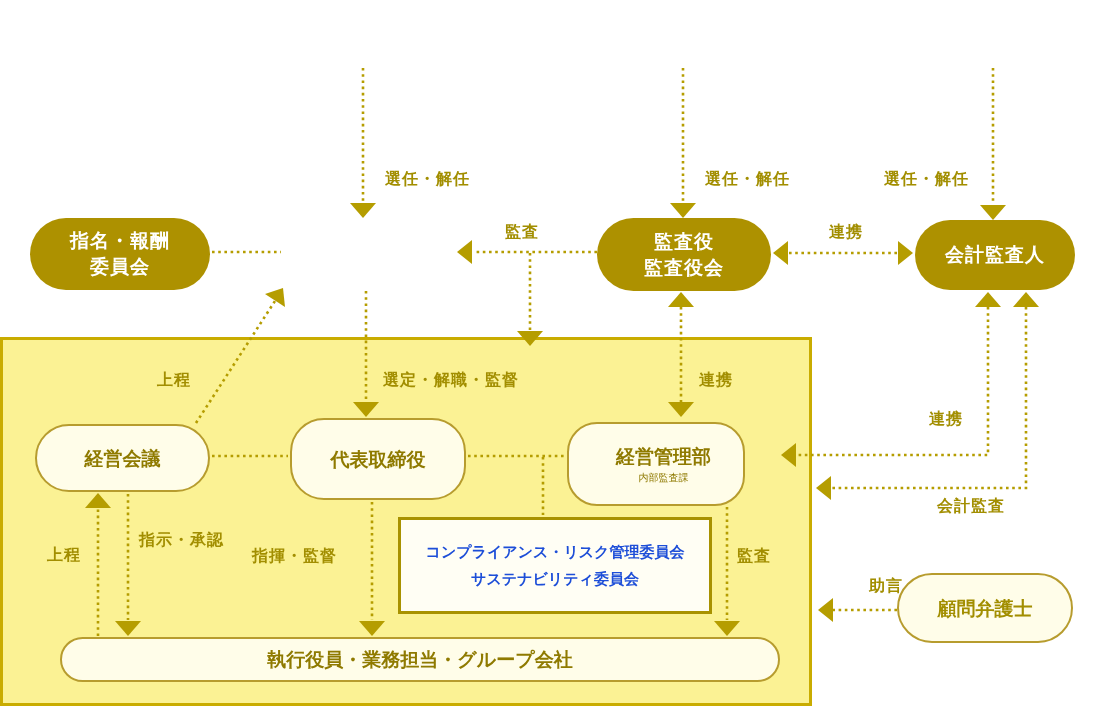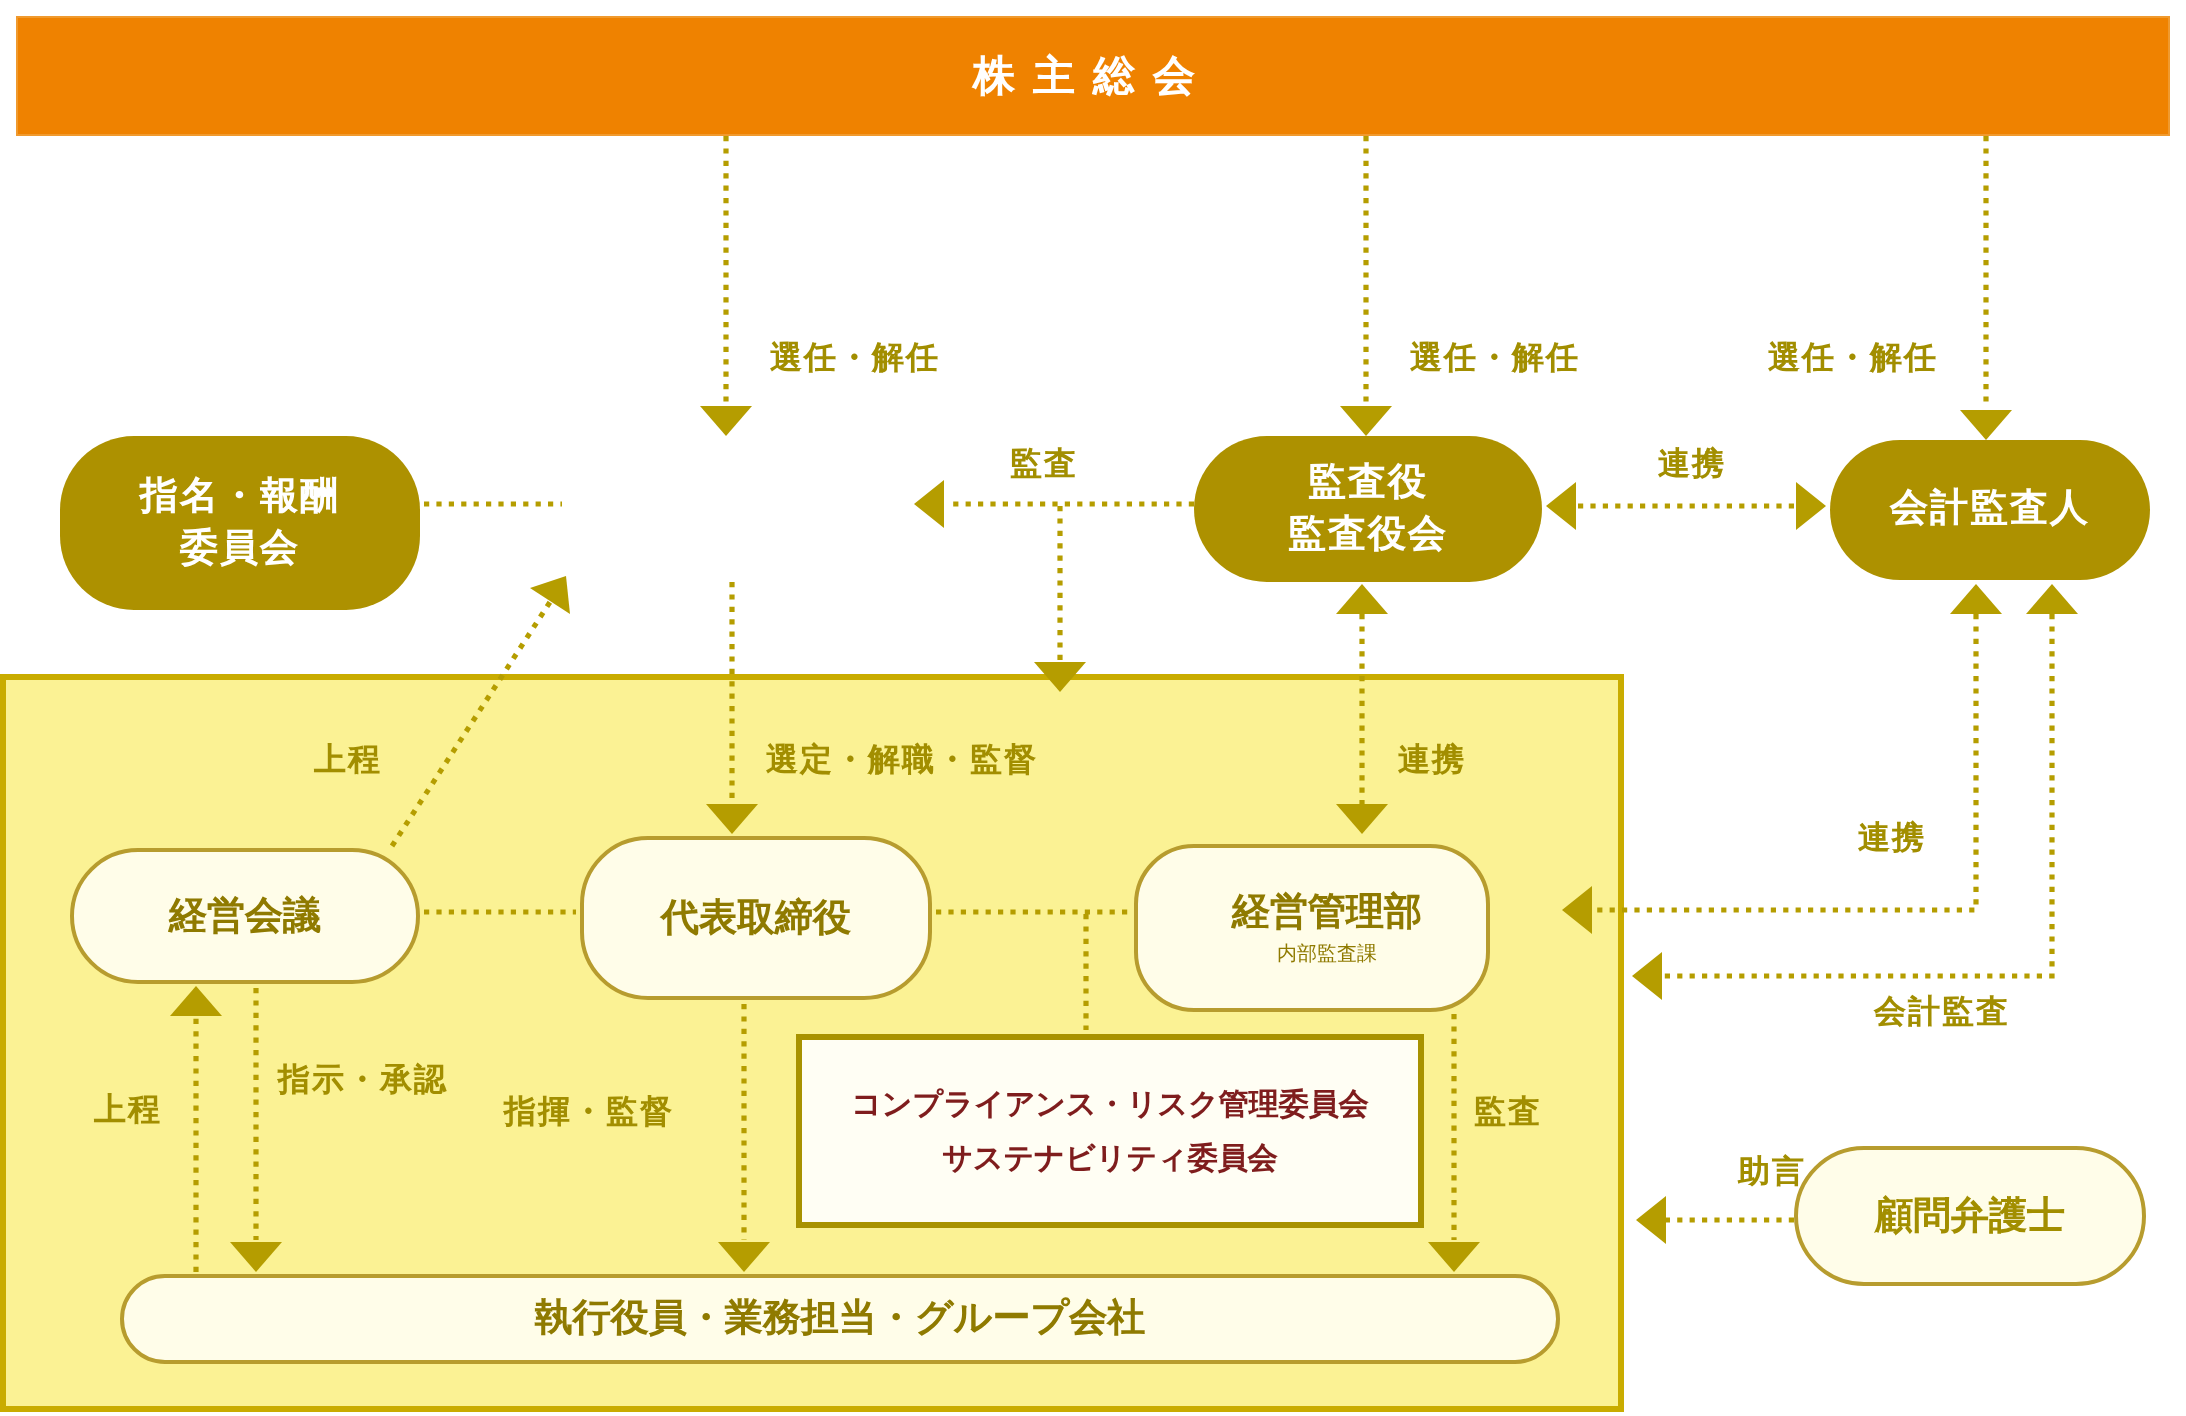--- a/index.html
+++ b/index.html
@@ -28,44 +28,41 @@
     background:#FFFDE9;border:2px solid #B79C2E;border-radius:34px;
     display:flex;flex-direction:column;align-items:center;justify-content:center;
     color:#8F7A00;font-size:19px;font-weight:bold;line-height:1.3;
     text-align:center;
   }
   .cream-box .sub{font-size:10px;font-weight:normal;margin-top:3px;}
   .committees{
     left:398px;top:517px;width:314px;height:97px;
     background:#FFFEF4;border:3px solid #A89200;
     display:flex;flex-direction:column;align-items:center;justify-content:center;
-    color:#7f1d1d;font-size:15px;font-weight:600;line-height:1.8;text-align:center;
+    color:#1d4ed8;font-size:15px;font-weight:600;line-height:1.8;text-align:center;
   }
   .lbl{
     position:absolute;color:#A28E00;font-size:16px;font-weight:bold;
     white-space:nowrap;letter-spacing:1px;
   }
   svg.overlay{position:absolute;left:0;top:0;pointer-events:none;}
   svg.overlay line, svg.overlay path{
     stroke:#B59D00;stroke-width:2.6;fill:none;stroke-dasharray:2.6 3.6;
   }
   svg.overlay polygon{fill:#B59D00;stroke:none;}
 </style>
 </head>
 <body>
 
 <div class="stage">
 
   <div class="abs panel"></div>
 
-  <div class="abs orange-bar">
-    <span>株主総会</span>
-  </div>
 
-  <div class="abs olive-box" style="left:30px;top:218px;width:180px;height:87px;">
+  <div class="abs olive-box" style="left:30px;top:218px;width:180px;height:72px;">
     <span>指名・報酬</span>
     <span>委員会</span>
   </div>
   <div class="abs olive-box" style="left:597px;top:218px;width:174px;height:73px;">
     <span>監査役</span>
     <span>監査役会</span>
   </div>
   <div class="abs olive-box" style="left:915px;top:220px;width:160px;height:70px;">
     <span>会計監査人</span>
   </div>

